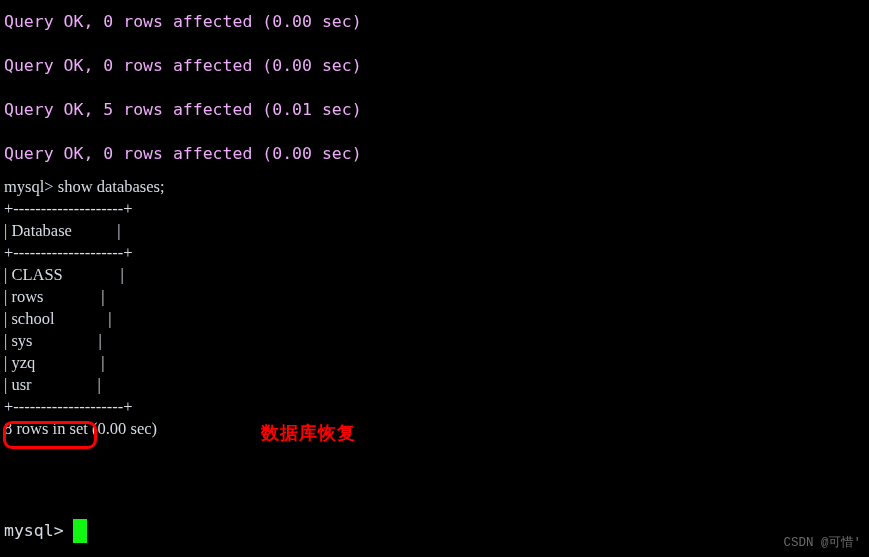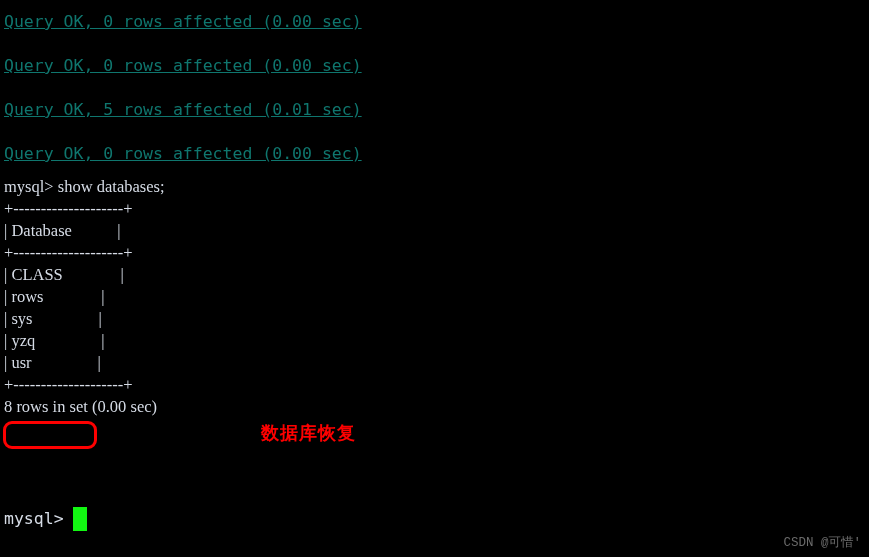--- a/index.html
+++ b/index.html
@@ -31,31 +31,30 @@
     color: #d6dce6;
     white-space: pre;
     letter-spacing: 0px;
   }
 
   
   .qline {
     height: 44px;
     line-height: 44px;
     font-size: 16.5px;
-    color: #0f766e;
+    color: #f0abfc;
     white-space: pre;
     font-family: "DejaVu Sans Mono", "Liberation Mono", monospace;
-    text-decoration: underline;
   }
 
   
   .prompt-row {
     position: absolute;
     left: 4px;
-    top: 506px;
+    top: 518px;
     height: 26px;
     display: flex;
     align-items: center;
   }
   .prompt-text {
     font-family: "DejaVu Sans Mono", "Liberation Mono", monospace;
     font-size: 16.5px;
     color: #d6dce6;
     white-space: pre;
     line-height: 26px;
@@ -118,20 +117,21 @@
     <div class="qline">Query OK, 5 rows affected (0.01 sec)</div>
     <div class="qline">Query OK, 0 rows affected (0.00 sec)</div>
 
     <div class="line">mysql&gt; show databases;</div>
     <div class="line">+--------------------+</div>
     <div class="line">| Database           |</div>
     <div class="line">+--------------------+</div>
 
     <div class="line">| CLASS              |</div>
     <div class="line">| rows              |</div>
+    <div class="line">| school             |</div>
     <div class="line">| sys                |</div>
     <div class="line">| yzq                |</div>
     <div class="line">| usr                |</div>
 
     <div class="line">+--------------------+</div>
     <div class="line">8 rows in set (0.00 sec)</div>
 
   </div>
 
   <div class="prompt-row">

